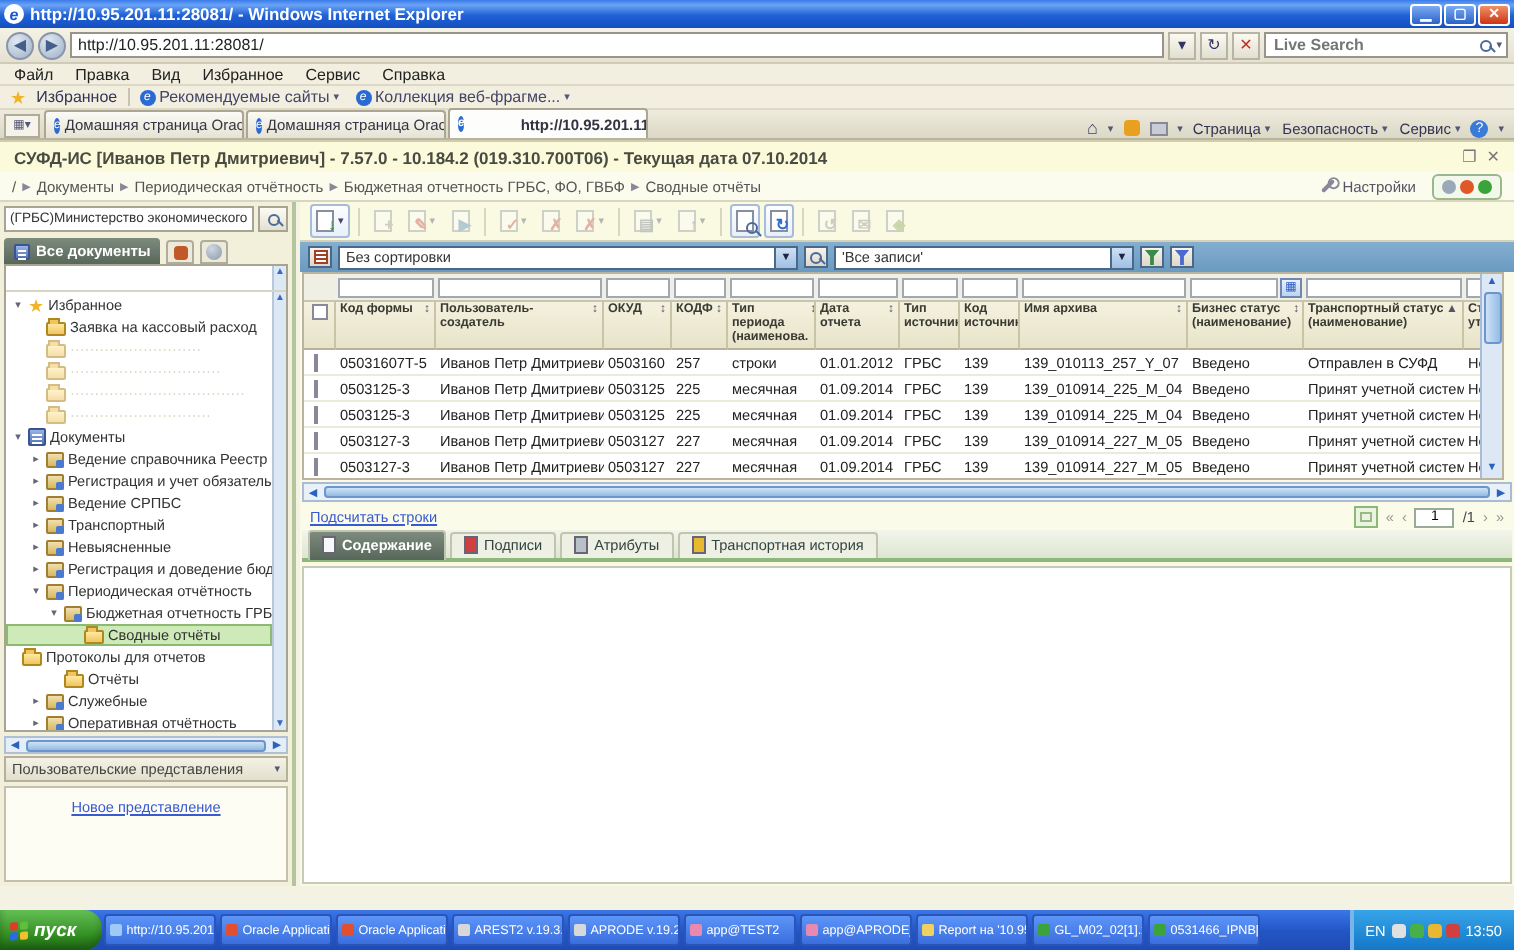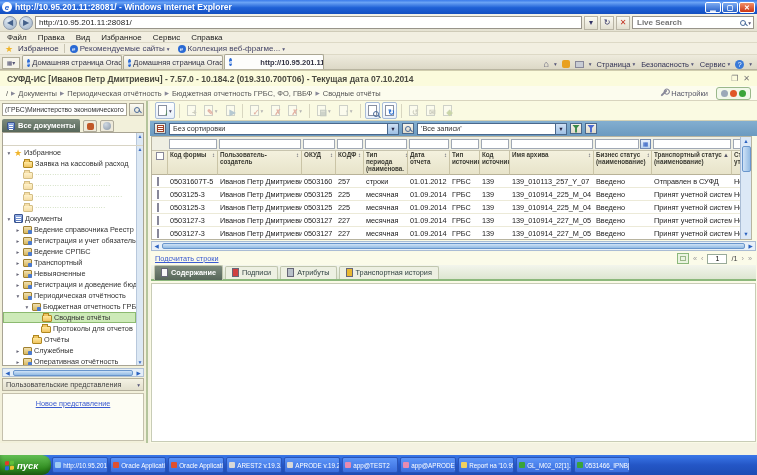--- a/index.html
+++ b/index.html
@@ -378,21 +378,21 @@
             <div class="titem" style="padding-left: 21px;">
               <span class="arr">▾</span>
               <span class="modico"></span>
               <span class="lbl">Бюджетная отчетность ГРБС, ФО, ГВБФ</span>
             </div>
             <div class="titem selected" style="padding-left: 30px;">
               <span class="arr"></span>
               <span class="fold"></span>
               <span class="lbl">Сводные отчёты</span>
             </div>
-            <div class="titem" style="padding-left: 30px;">
+            <div class="titem" style="">
               <span class="arr"></span>
               <span class="fold"></span>
               <span class="lbl">Протоколы для отчетов</span>
             </div>
             <div class="titem" style="padding-left: 21px;">
               <span class="arr"></span>
               <span class="fold"></span>
               <span class="lbl">Отчёты</span>
             </div>
             <div class="titem" style="padding-left: 12px;">
@@ -798,15 +798,25 @@
         </span>
         <span class="task">
           <span class="ticon" style="background: rgb(58, 164, 58);"></span>
           <span>GL_M02_02[1].xls</span>
         </span>
         <span class="task">
           <span class="ticon" style="background: rgb(58, 164, 58);"></span>
           <span>0531466_IPNB[1...</span>
         </span>
       </span>
+    <span class="tray">
+      <span>EN</span>
+      <span style="display:flex;gap:2px;">
+          <span class="trayico" style="background: rgb(224, 224, 224);"></span>
+          <span class="trayico" style="background: rgb(72, 176, 72);"></span>
+          <span class="trayico" style="background: rgb(232, 184, 48);"></span>
+          <span class="trayico" style="background: rgb(208, 64, 64);"></span>
+        </span>
+      <span>13:50</span>
+    </span>
   </div>
 
 </div>
 
 </body></html>

